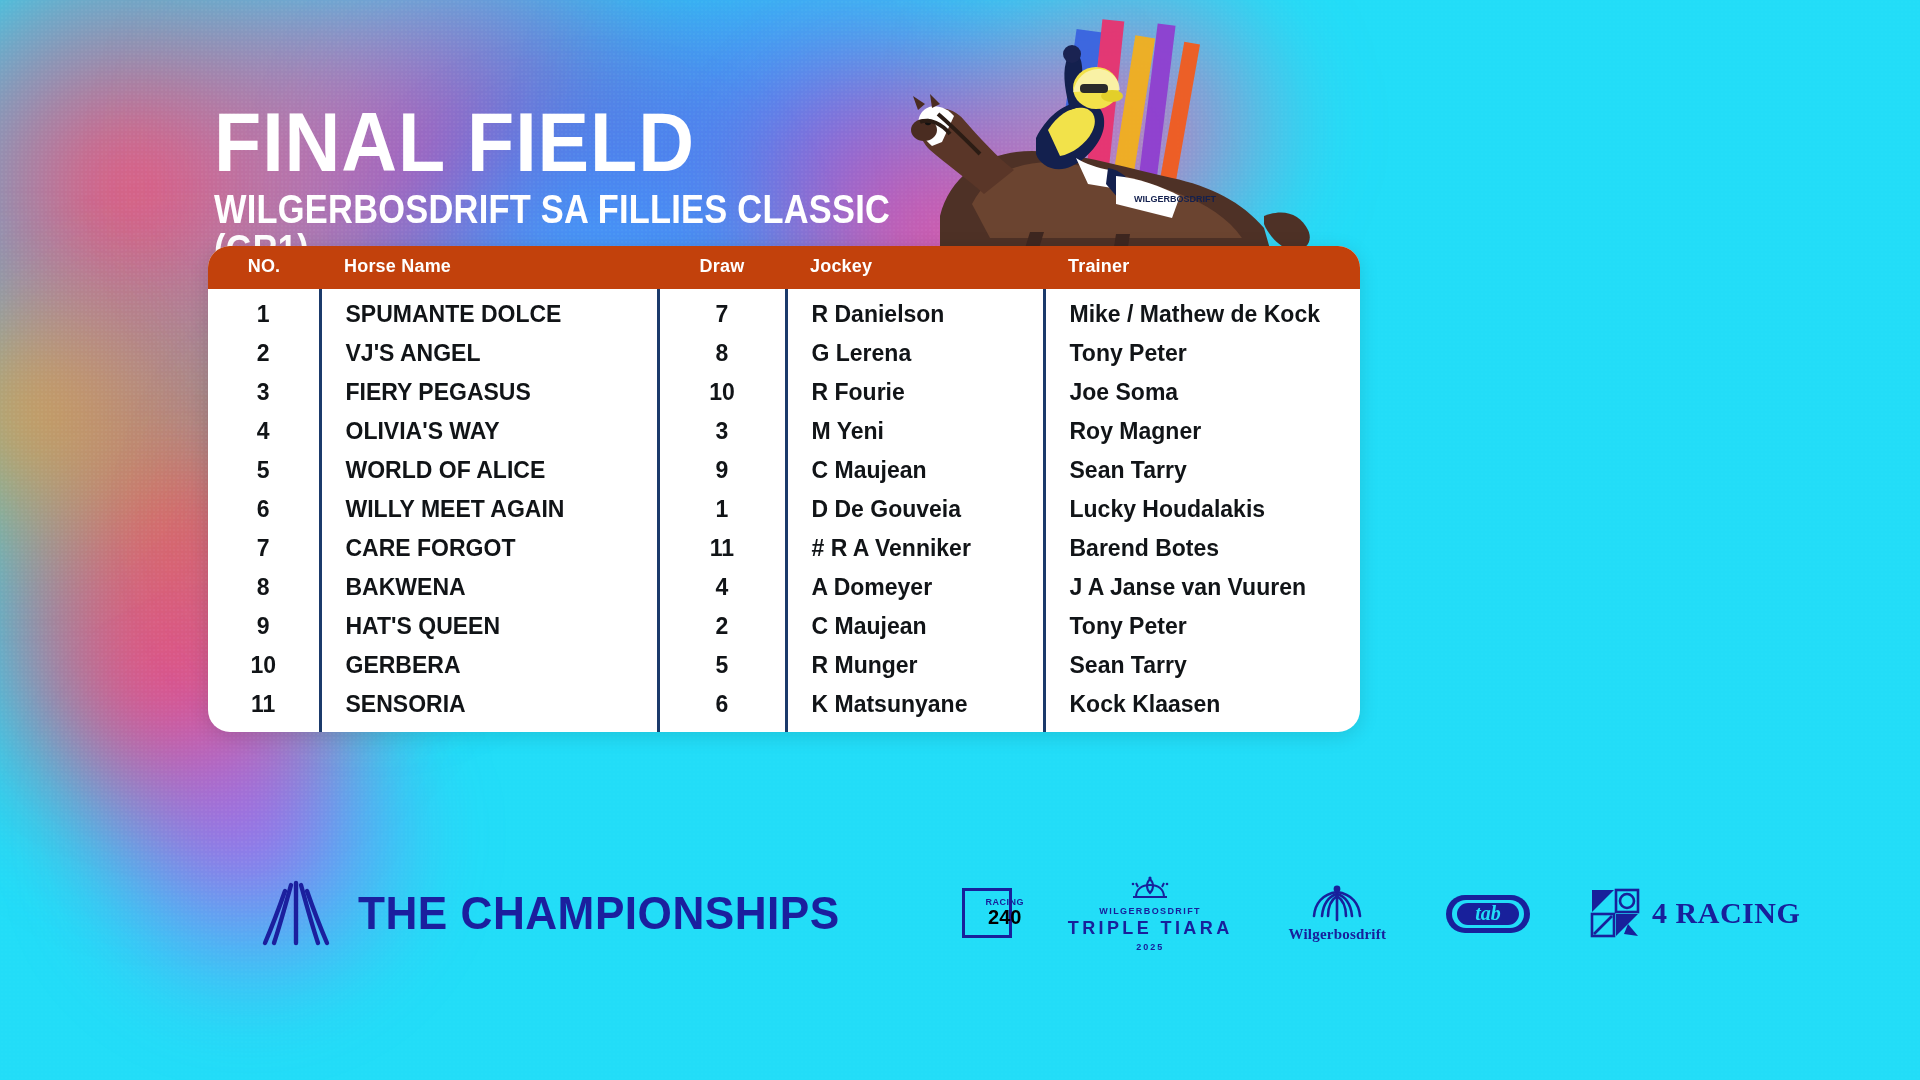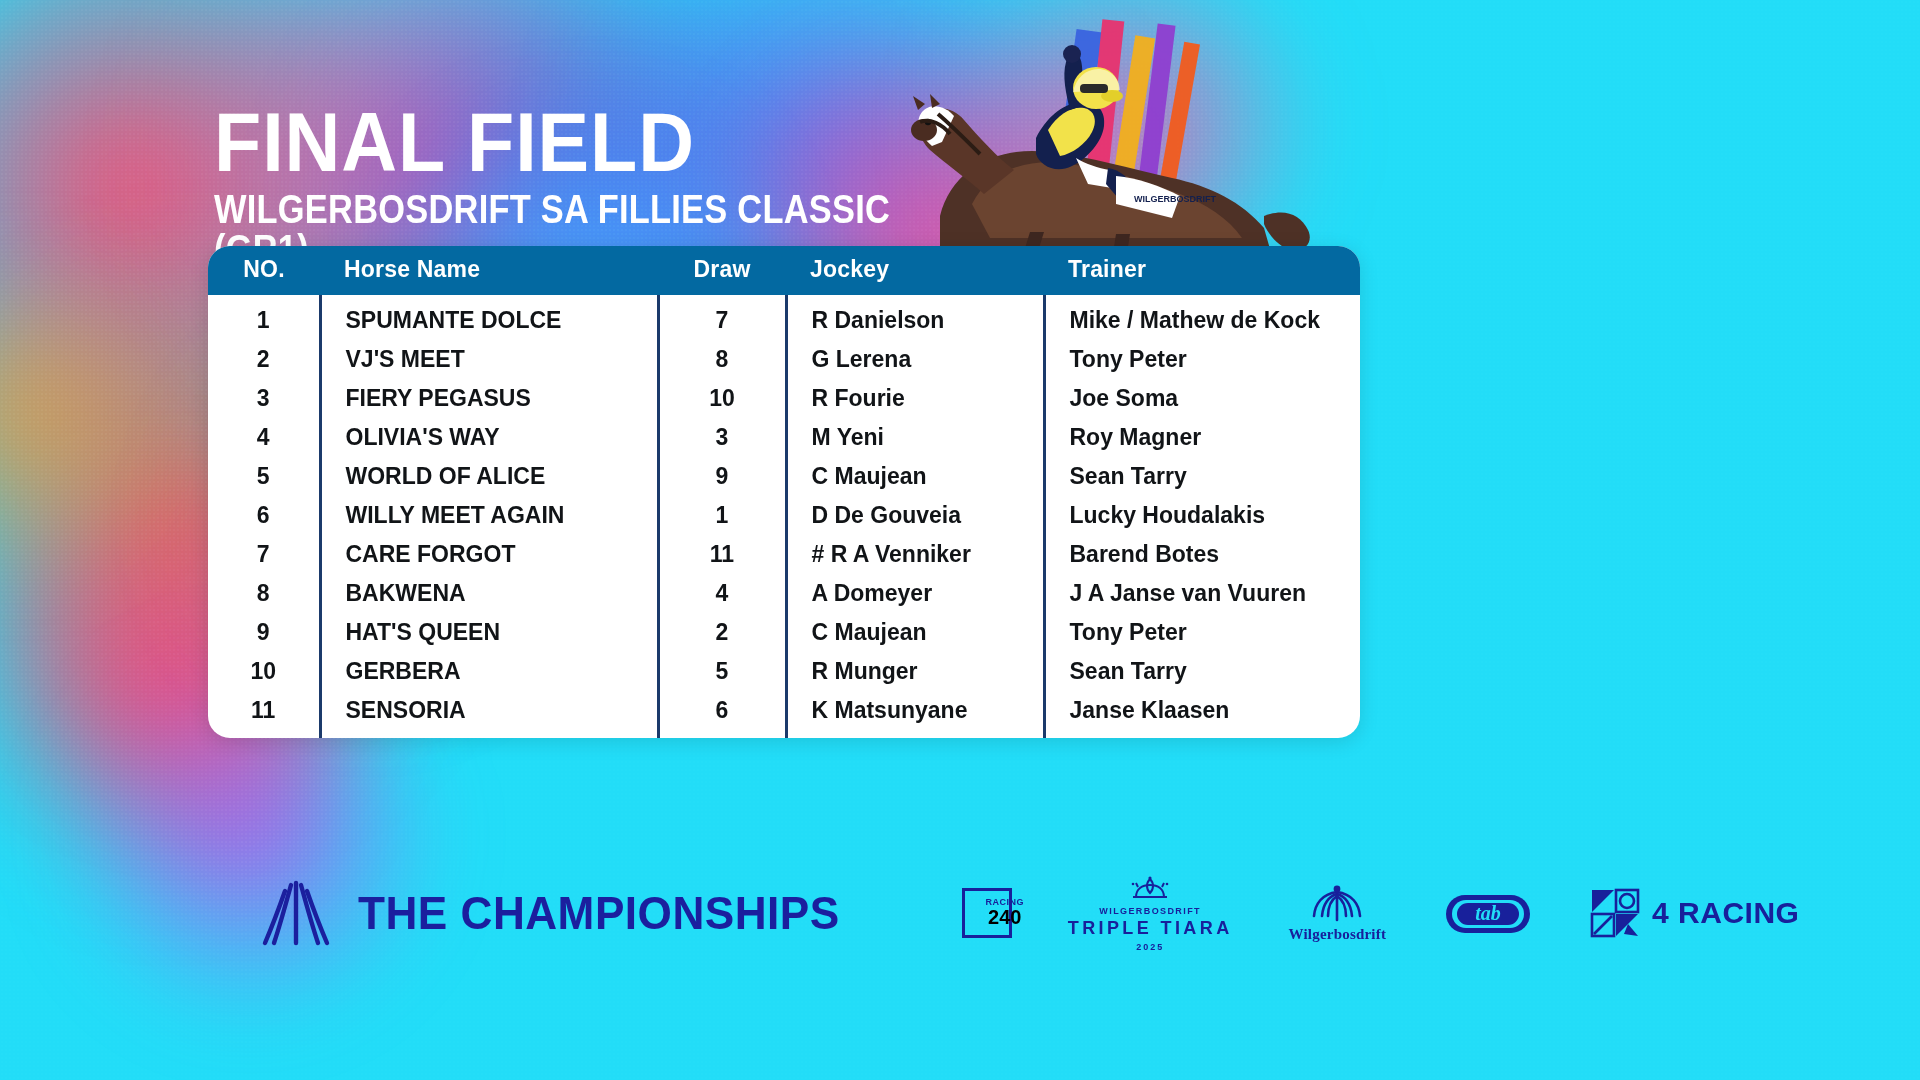--- a/index.html
+++ b/index.html
@@ -55,22 +55,22 @@
 
   
   .card {
     position:absolute; left:208px; top:246px; width:1152px;
     background:#FFFFFF; border-radius:22px;
     box-shadow:0 4px 20px rgba(0,0,0,.12);
     overflow:hidden;
   }
   table { width:100%; border-collapse:collapse; table-layout:fixed; }
   thead th {
-    background:#0369a1; color:#fff; text-align:left;
-    font-size:23px; font-weight:bold; padding:10px 0 12px 0;
+    background:#c2410c; color:#fff; text-align:left;
+    font-size:18px; font-weight:bold; padding:10px 0 12px 0;
     letter-spacing:.2px;
   }
   .c-no    { width:112px; text-align:center !important; }
   .c-horse { width:338px; }
   .c-draw  { width:128px; text-align:center !important; }
   .c-jockey{ width:258px; }
   .c-trainer{ width:auto; }
 
   thead th.c-no    { padding-left:0; text-align:center; }
   thead th.c-horse { padding-left:24px; }
@@ -112,21 +112,21 @@
 
   .tt { display:flex; flex-direction:column; align-items:center; color:#18209B; }
   .tt-brand { font-size:9px; font-weight:bold; letter-spacing:1.4px; margin-top:3px; }
   .tt-name  { font-size:18px; font-weight:bold; letter-spacing:3.4px; margin-top:2px; }
   .tt-year  { font-size:9px; font-weight:bold; letter-spacing:2px; margin-top:3px; }
 
   .wb { display:flex; flex-direction:column; align-items:center; color:#18209B; }
   .wb-name { font-size:15px; font-weight:bold; margin-top:2px; letter-spacing:.2px;
              font-family:"Liberation Serif", serif; }
 
-  .four-text { font-family:Liberation Sans, sans-serif;
+  .four-text { font-family:Liberation Serif, serif;
                font-weight:bold; font-size:30px; color:#18209B; letter-spacing:.5px; margin-left:12px; }
 </style>
 </head>
 <body>
 
 <div id="stage">
 
   <div class="bg-base"></div>
   <div class="smoke b1"></div>
   <div class="smoke b2"></div>
@@ -207,21 +207,21 @@
       <tbody id="tbody">
           <tr>
             <td class="c-no">1</td>
             <td class="c-horse">SPUMANTE DOLCE</td>
             <td class="c-draw">7</td>
             <td class="c-jockey">R Danielson</td>
             <td class="c-trainer">Mike / Mathew de Kock</td>
           </tr>
           <tr>
             <td class="c-no">2</td>
-            <td class="c-horse">VJ'S MEET</td>
+            <td class="c-horse">VJ'S ANGEL</td>
             <td class="c-draw">8</td>
             <td class="c-jockey">G Lerena</td>
             <td class="c-trainer">Tony Peter</td>
           </tr>
           <tr>
             <td class="c-no">3</td>
             <td class="c-horse">FIERY PEGASUS</td>
             <td class="c-draw">10</td>
             <td class="c-jockey">R Fourie</td>
             <td class="c-trainer">Joe Soma</td>
@@ -273,21 +273,21 @@
             <td class="c-horse">GERBERA</td>
             <td class="c-draw">5</td>
             <td class="c-jockey">R Munger</td>
             <td class="c-trainer">Sean Tarry</td>
           </tr>
           <tr>
             <td class="c-no">11</td>
             <td class="c-horse">SENSORIA</td>
             <td class="c-draw">6</td>
             <td class="c-jockey">K Matsunyane</td>
-            <td class="c-trainer">Janse Klaasen</td>
+            <td class="c-trainer">Kock Klaasen</td>
           </tr>
         </tbody>
     </table>
   </div>
 
   <div class="footer">
 
     <div class="champ">
       <svg width="76" height="72" viewBox="0 0 76 72">
         <g stroke="#1B1F9E" stroke-width="4.4" fill="none" stroke-linecap="round">

